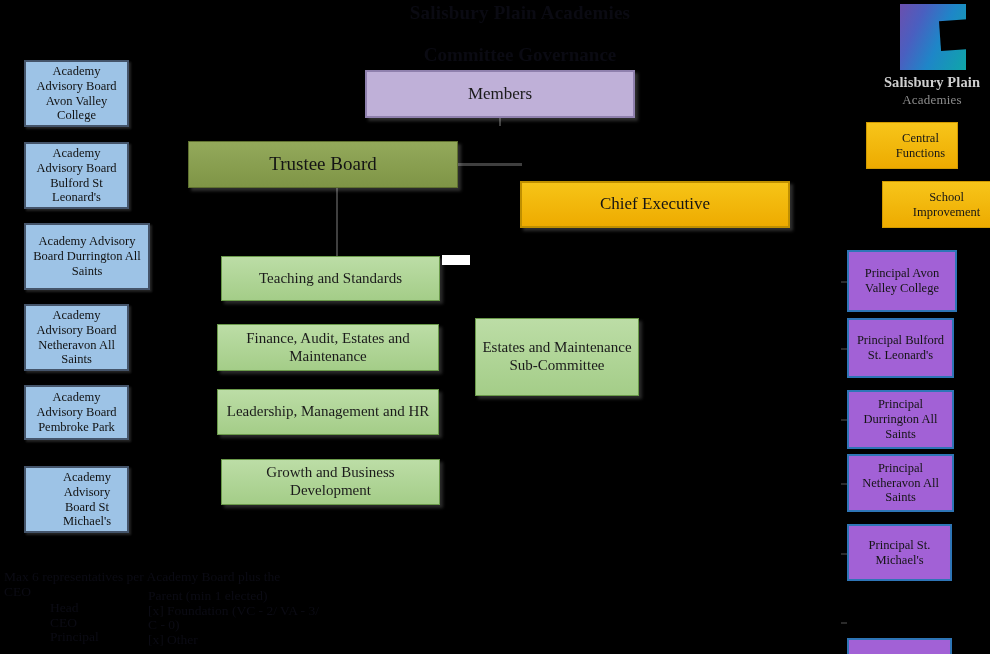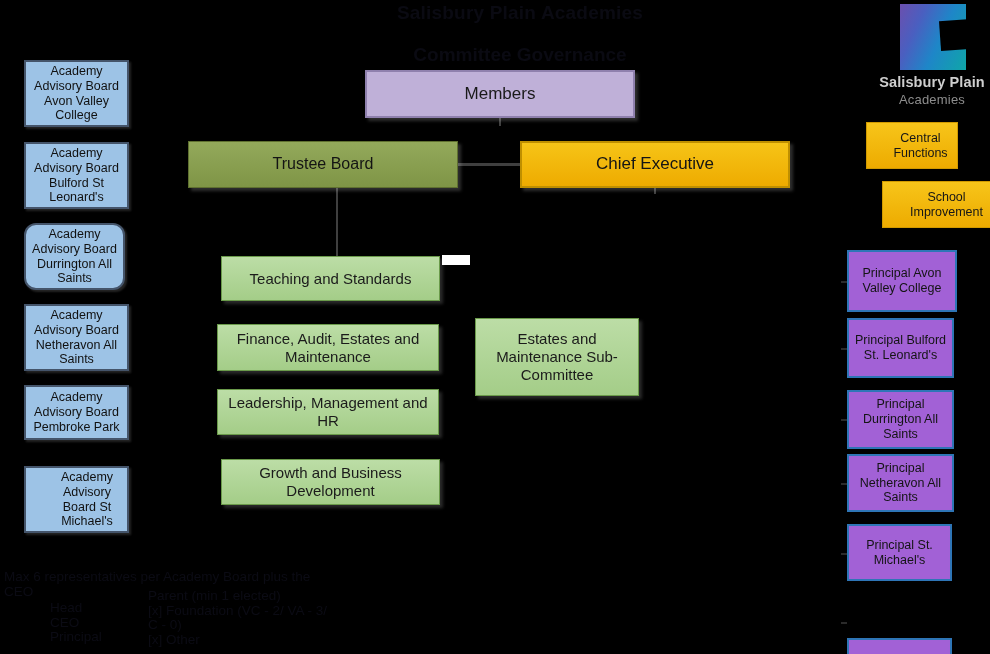--- a/index.html
+++ b/index.html
@@ -1,21 +1,21 @@
 <!DOCTYPE html>
 <html><head>
 <meta charset="utf-8">
 <style>
   html,body{margin:0;padding:0;background:#000;}
   body{
     width:990px;height:654px;position:relative;overflow:hidden;
     font-family:"Liberation Sans",sans-serif;
     color:#111;
   }
-  .stage{position:absolute;left:0;top:0;width:990px;height:654px;}
+  .stage{position:absolute;left:0;top:0;width:990px;height:654px;font-family:Liberation Serif, serif;}
 
   
   .title-main{
     position:absolute;left:370px;top:2px;width:300px;
     font-size:19px;font-weight:700;color:#0a0a12;text-align:center;
     letter-spacing:.2px;
   }
   .title-sub{
     position:absolute;left:370px;top:44px;width:300px;
     font-size:19px;font-weight:700;color:#0a0a12;text-align:center;
@@ -39,29 +39,30 @@
   
   .members{
     background:#bfb0d8;border:2px solid #8f80ad;
     font-size:17px;color:#1a1a1a;
     box-shadow:3px 3px 3px rgba(255,255,255,.18);
   }
   
   .trustee{
     background:#8aa050;border:1px solid #5f7030;
     background-image:linear-gradient(180deg,#93a95b 0%,#7f9546 100%);
-    font-size:16px;color:#141414;
+    font-size:19px;color:#141414;
     box-shadow:3px 3px 3px rgba(255,255,255,.18);
   }
   
   .ceo{
     background:#f2b705;border:2px solid #bf8f00;
     background-image:linear-gradient(180deg,#f6c417 0%,#eeab00 100%);
     font-size:17px;color:#141414;
     box-shadow:3px 3px 3px rgba(255,255,255,.18);
+    margin-top:40px;
   }
   
   .cmte{
     background:#aed494;border:1px solid #6a9a4a;
     background-image:linear-gradient(180deg,#bcdda6 0%,#a4cd88 100%);
     font-size:15px;color:#1b1b1b;
     box-shadow:3px 3px 3px rgba(255,255,255,.16);
   }
   
   .gold{
@@ -121,21 +122,21 @@
   <div class="logo-wrap">
     <div class="logo-sq">
       <div class="logo-cut"></div>
     </div>
     <div class="logo-t1">Salisbury Plain</div>
     <div class="logo-t2">Academies</div>
   </div>
 
   <div class="box aab" style="left:24px;top:60px;width:105px;height:67px;">Academy Advisory Board Avon Valley College</div>
   <div class="box aab" style="left:24px;top:142px;width:105px;height:67px;">Academy Advisory Board Bulford St Leonard's</div>
-  <div class="box aab" style="left:24px;top:223px;width:101px;height:67px;border-radius:12px;">Academy Advisory Board Durrington All Saints</div>
+  <div class="box aab" style="left:24px;top:223px;width:126px;height:67px;">Academy Advisory Board Durrington All Saints</div>
   <div class="box aab" style="left:24px;top:304px;width:105px;height:67px;">Academy Advisory Board Netheravon All Saints</div>
   <div class="box aab" style="left:24px;top:385px;width:105px;height:55px;">Academy Advisory Board Pembroke Park</div>
   <div class="box aab" style="left:24px;top:466px;width:105px;height:67px;padding-left:25px;">Academy Advisory Board St Michael's</div>
 
   <div class="conn conn-h" style="left:458px;top:163px;width:64px;"></div>
 
   <div class="conn conn-v" style="left:499px;top:118px;height:8px;"></div>
 
   <div class="conn conn-v" style="left:336px;top:188px;height:70px;"></div>
 

